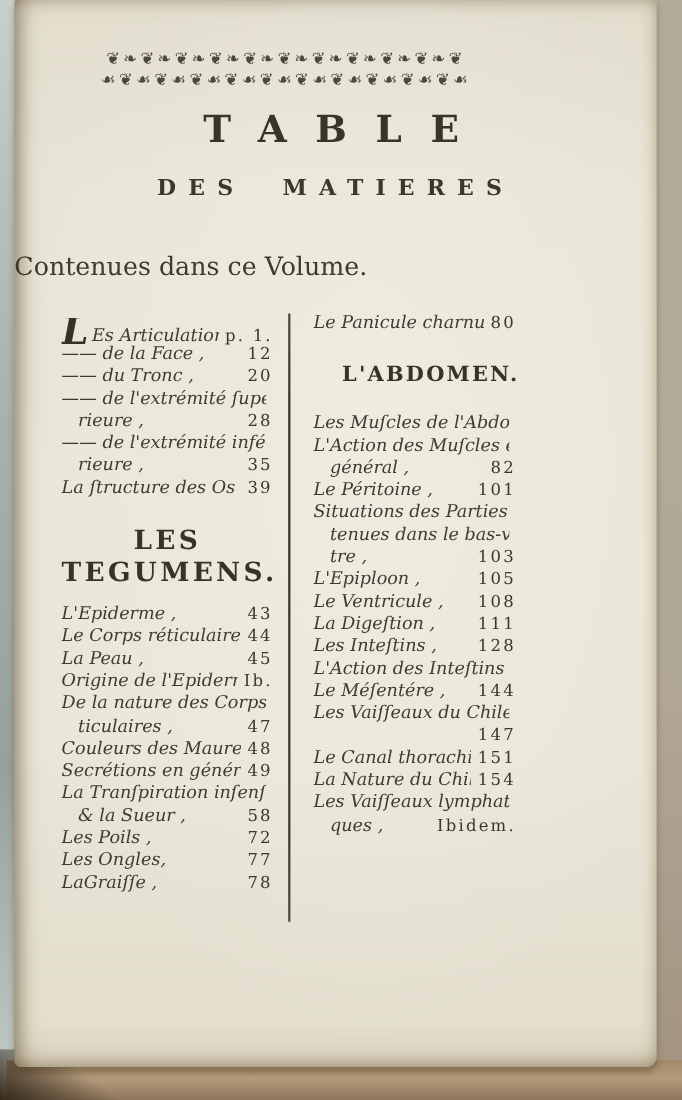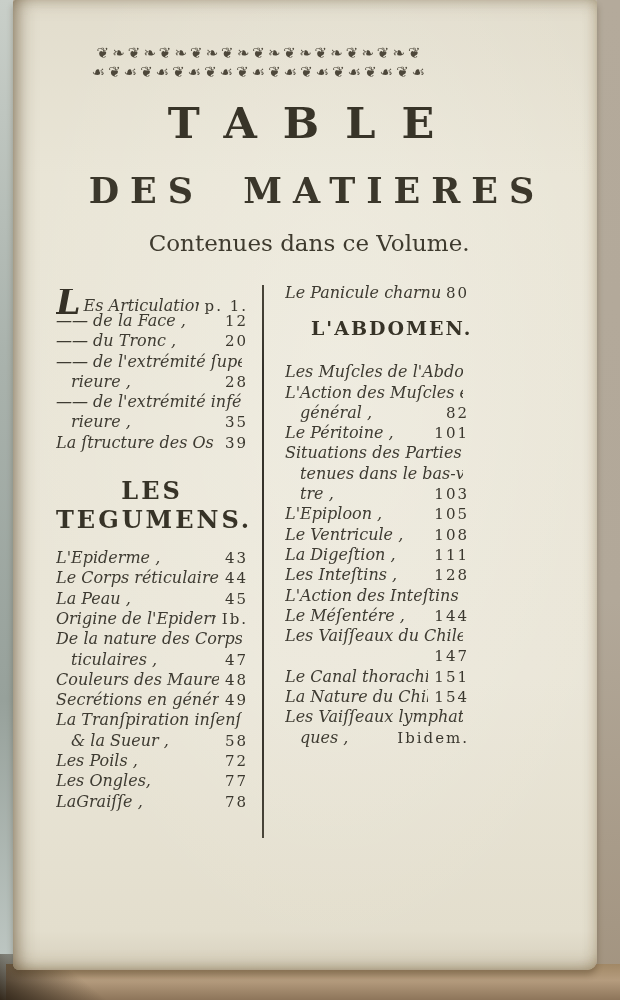--- a/index.html
+++ b/index.html
@@ -32,45 +32,45 @@
       inset 0 8px 22px -12px rgba(110,90,55,.35),
       0 5px 6px rgba(60,42,20,.30);
     color:#3e3b32;
   }
 
   
   .ornament{position:absolute;left:42px;top:44px;width:410px;text-align:center;
     font-family:"DejaVu Sans", sans-serif;color:#4e483b;
     font-size:15px;line-height:19px;letter-spacing:3px;white-space:nowrap;overflow:hidden;}
   .title{position:absolute;left:0;width:100%;top:98px;margin:0;text-align:center;
-    font-size:43px;font-weight:bold;letter-spacing:26px;text-indent:18px;color:#383428;}
-  .subtitle{position:absolute;left:0;width:100%;top:158px;margin:12px;text-align:center;
-    font-size:35px;font-weight:bold;letter-spacing:11px;word-spacing:16px;color:#3b372b;}
-  .tagline{position:absolute;left:0;width:86%;top:230px;text-align:center;
-    font-size:23px;color:#3e3a2e;padding-left:45px;}
+    font-size:34px;font-weight:bold;letter-spacing:26px;text-indent:18px;color:#383428;}
+  .subtitle{position:absolute;left:0;width:100%;top:158px;margin:0;text-align:center;
+    font-size:20px;font-weight:bold;letter-spacing:11px;word-spacing:16px;color:#3b372b;}
+  .tagline{position:absolute;left:0;width:86%;top:230px;text-align:left;
+    font-size:23px;color:#3e3a2e;}
 
   
   .columns{position:absolute;left:0;top:283px;width:100%;}
   .col{position:absolute;top:0;font-style:italic;font-size:16px;}
   .col-left{left:43px;width:192px;padding-top:6px;}
   .col-right{left:272px;width:184px;}
   .divider{position:absolute;left:249px;top:2px;width:2px;height:553px;
     background:linear-gradient(180deg,#4a463a,#34312a 15%,#3a362d 85%,#4a463a);}
 
   .row{display:flex;justify-content:space-between;align-items:baseline;
     line-height:20.3px;height:20.3px;white-space:nowrap;}
   .row .txt{overflow:hidden;}
   .row.cont{padding-left:15px;}
   .num{font-style:normal;font-size:15px;letter-spacing:2px;padding-left:6px;color:#3a372e;}
   .dropcap-row{height:22px;}
   .dropcap{font-size:35px;font-weight:bold;line-height:20px;margin-right:3px;
     position:relative;top:3px;color:#353126;}
   .section-header{font-style:normal;font-weight:bold;text-align:center;color:#373327;}
   .hdr-left{font-size:24px;letter-spacing:3px;margin:23px 0 14px;}
-  .hdr-right{font-size:19px;letter-spacing:2px;margin:14px 0 23px;text-indent:26px;}
+  .hdr-right{font-size:19px;letter-spacing:2px;margin:26px 0 23px;text-indent:26px;}
 </style>
 </head>
 <body>
 
 <div class="photo">
   <div class="left-sliver"></div>
   <div class="bottom-strip"></div>
   <div class="corner-shadow"></div>
 
   <div class="page">

